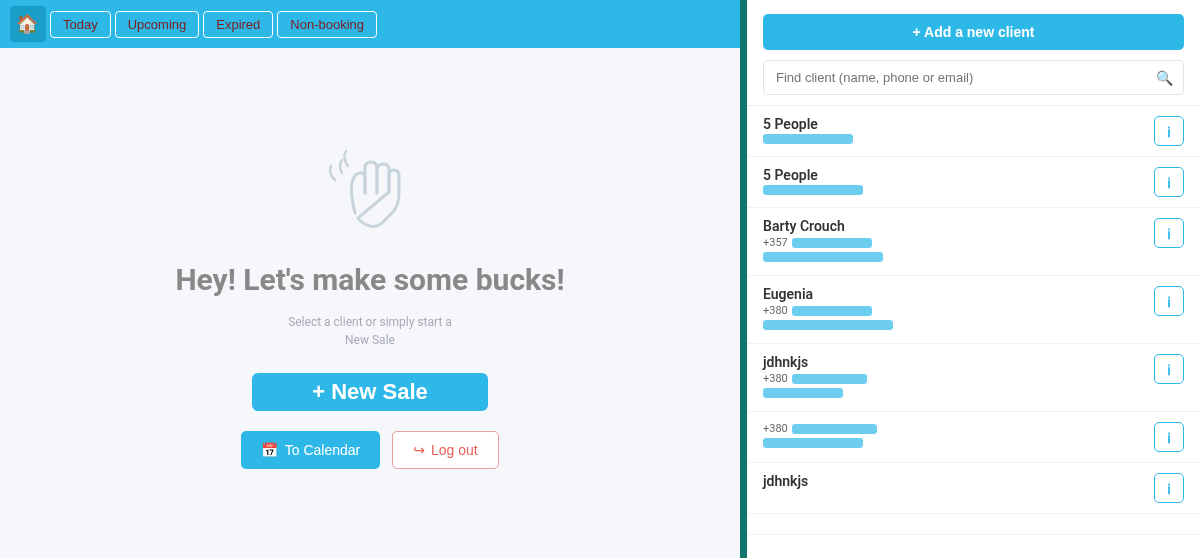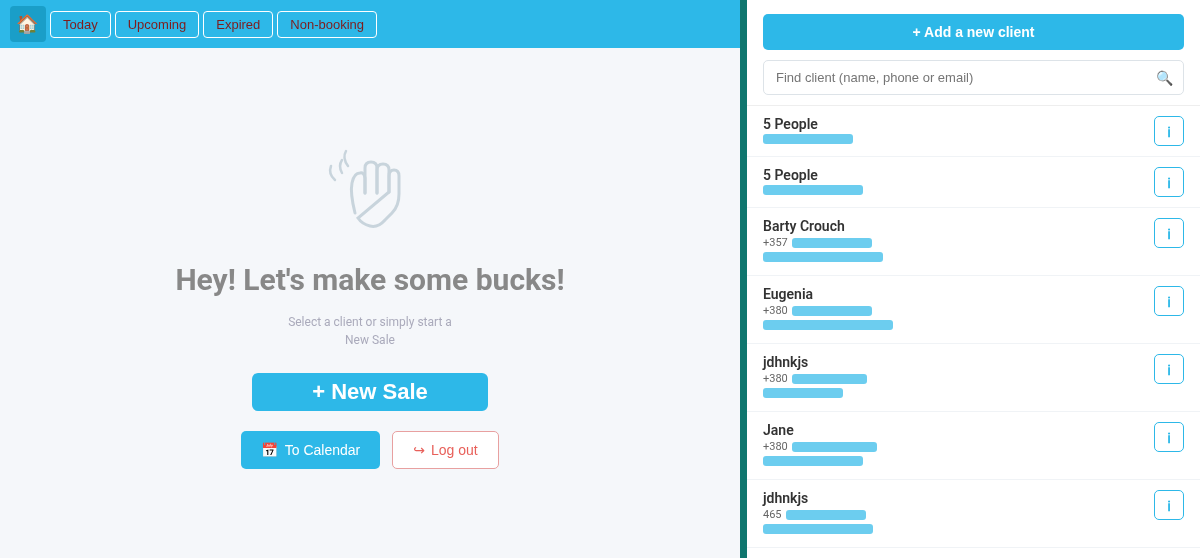--- a/index.html
+++ b/index.html
@@ -352,41 +352,33 @@
               <span style="font-size:11px;color:#666;">+380</span>
               <span class="redacted-bar" style="width:75px;"></span>
             </span>
             <span><span class="redacted-bar" style="width:80px;"></span></span>
           </div>
       </div>
       <button class="info-btn">ℹ</button>
     </div>
       <div class="client-item">
       <div class="client-info">
-        <div class="client-name">Jane</div>
         <div class="client-detail">
             <span style="display:flex;align-items:center;gap:4px;">
               <span style="font-size:11px;color:#666;">+380</span>
               <span class="redacted-bar" style="width:85px;"></span>
             </span>
             <span><span class="redacted-bar" style="width:100px;"></span></span>
           </div>
       </div>
       <button class="info-btn">ℹ</button>
     </div>
       <div class="client-item">
       <div class="client-info">
         <div class="client-name">jdhnkjs</div>
-        <div class="client-detail">
-            <span style="display:flex;align-items:center;gap:4px;">
-              <span style="font-size:11px;color:#666;">465</span>
-              <span class="redacted-bar" style="width:80px;"></span>
-            </span>
-            <span><span class="redacted-bar" style="width:110px;"></span></span>
-          </div>
       </div>
       <button class="info-btn">ℹ</button>
     </div>
       <div class="client-item">
       
       
     </div>
     </div>
 
 </div>

